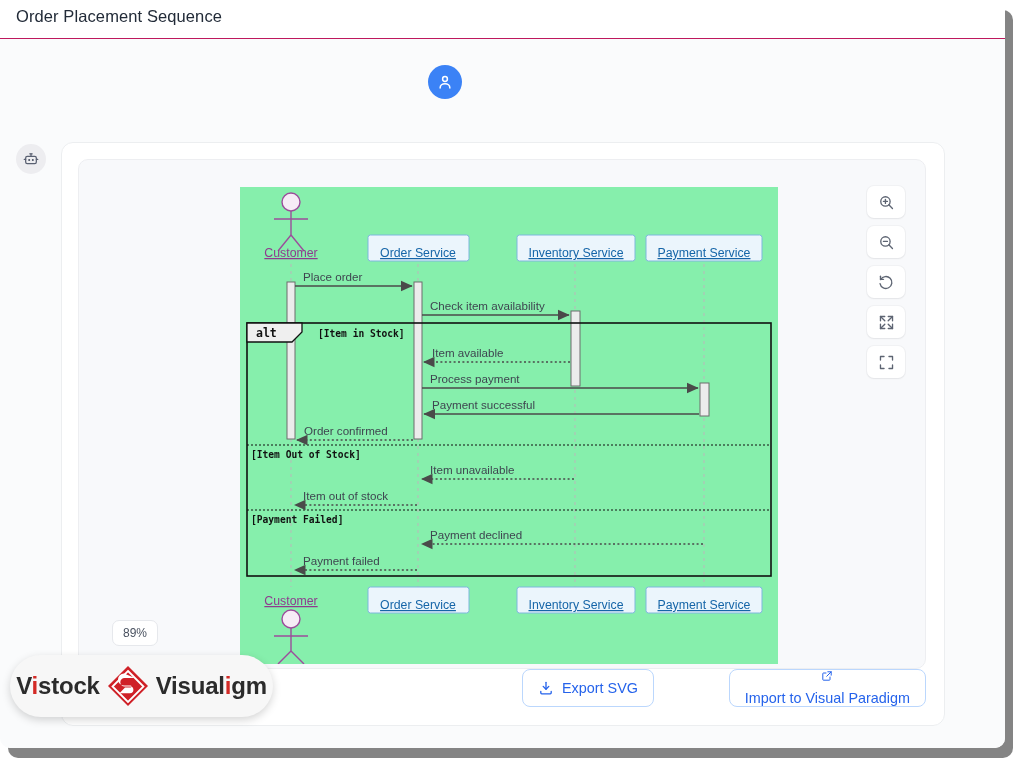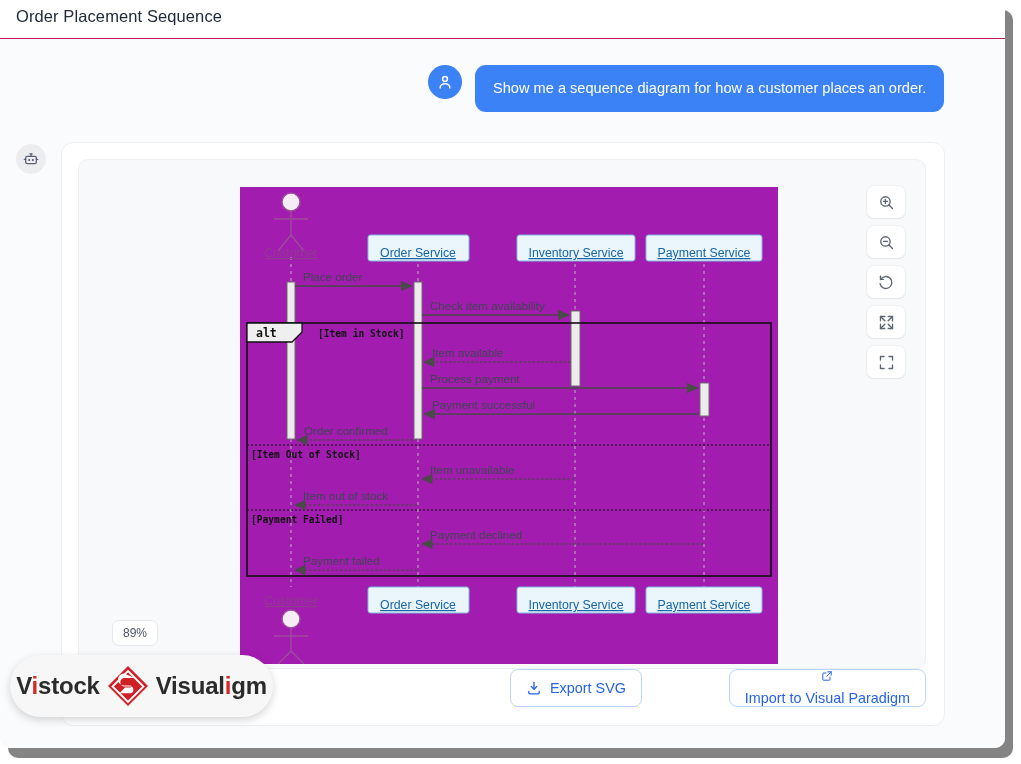--- a/index.html
+++ b/index.html
@@ -70,21 +70,21 @@
 
   
   #diagram-panel{
     position:absolute;left:16px;top:16px;width:846px;height:508px;
     background:#f8f9fb;border:1px solid #edeef1;border-radius:10px;
     overflow:hidden;
   }
   
   #diagram-canvas{
     position:absolute;left:161px;top:27px;width:538px;height:477px;
-    background:#a21caf;
+    background:#86efac;
   }
 
   
   #diagram-toolbar{
     position:absolute;right:20px;top:26px;width:38px;
   }
   .tool-btn{
     position:relative;width:38px;height:32px;margin-bottom:8px;
     background:#ffffff;border-radius:7px;
     box-shadow:0 1px 2px rgba(16,24,40,.06),0 0 0 1px rgba(16,24,40,.03);
@@ -101,21 +101,21 @@
 
   
   #card-footer{
     position:absolute;left:0;bottom:14px;width:882px;height:42px;
   }
   .footer-btn{
     position:absolute;height:36px;border:1px solid #bbd7fd;border-radius:8px;
     background:#ffffff;color:#2563eb;font-size:14.4px;
     display:flex;align-items:center;gap:8px;padding:0 15px;cursor:pointer;
   }
-  #export-svg-button{right:302px;}
+  #export-svg-button{right:290px;}
   #import-vp-button{right:18px;flex-direction:column;}
 
   
   #vp-badge{
     position:absolute;left:10px;top:655px;width:263px;height:62px;
     background:#f7f7f7;border-radius:31px;
     box-shadow:0 3px 8px rgba(0,0,0,.17);
     display:flex;align-items:center;justify-content:center;gap:4px;
   }
   .vp-word{font-size:24px;font-weight:bold;color:#2b2b2b;letter-spacing:-.2px;}
@@ -140,21 +140,20 @@
 
   <div id="content-area">
 
     <div id="user-message-row">
       <div id="user-avatar">
         <svg width="18" height="18" viewBox="0 0 24 24" fill="none" stroke="#ffffff" stroke-width="2" stroke-linecap="round" stroke-linejoin="round">
           <circle cx="12" cy="8" r="3.2"></circle>
           <path d="M5.5 20c0-3.4 2.9-5.6 6.5-5.6s6.5 2.2 6.5 5.6"></path>
         </svg>
       </div>
-      <div id="user-bubble">Show me a sequence diagram for how a customer places an order.</div>
     </div>
 
     <div id="bot-avatar">
       <svg width="16" height="16" viewBox="0 0 24 24" fill="none" stroke="#5a6172" stroke-width="1.9" stroke-linecap="round" stroke-linejoin="round">
         <rect x="4" y="8" width="16" height="11" rx="2.4"></rect>
         <path d="M12 8V4.2"></path>
         <path d="M10.2 4.2h3.6"></path>
         <path d="M4 12.5H1.8"></path>
         <path d="M20 12.5h2.2"></path>
         <rect x="8" y="12" width="2.6" height="3" rx=".4" fill="#5a6172" stroke="none"></rect>

